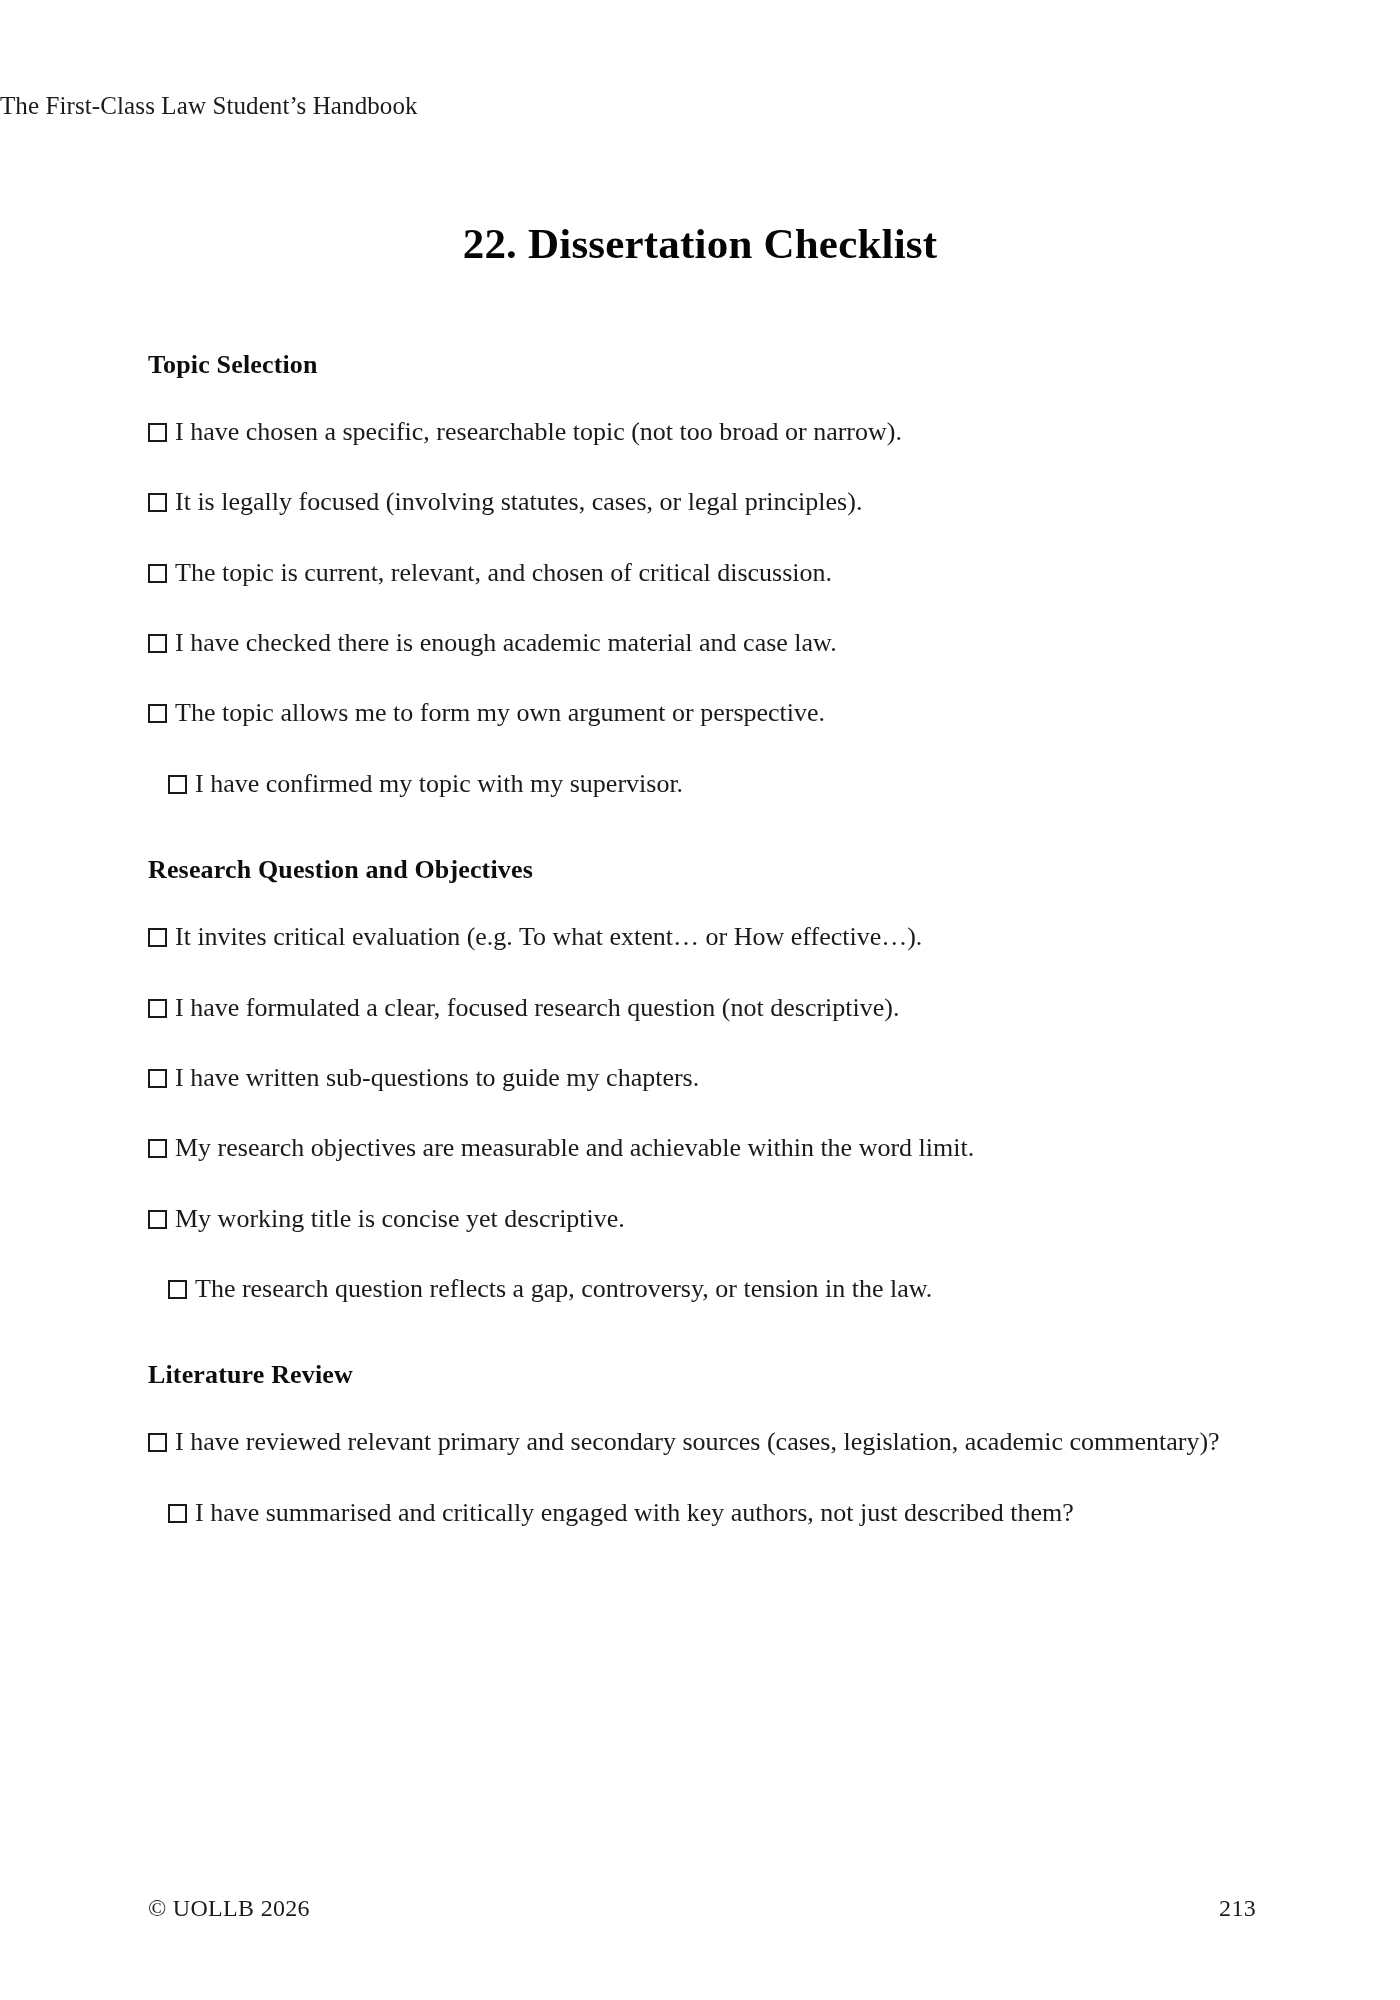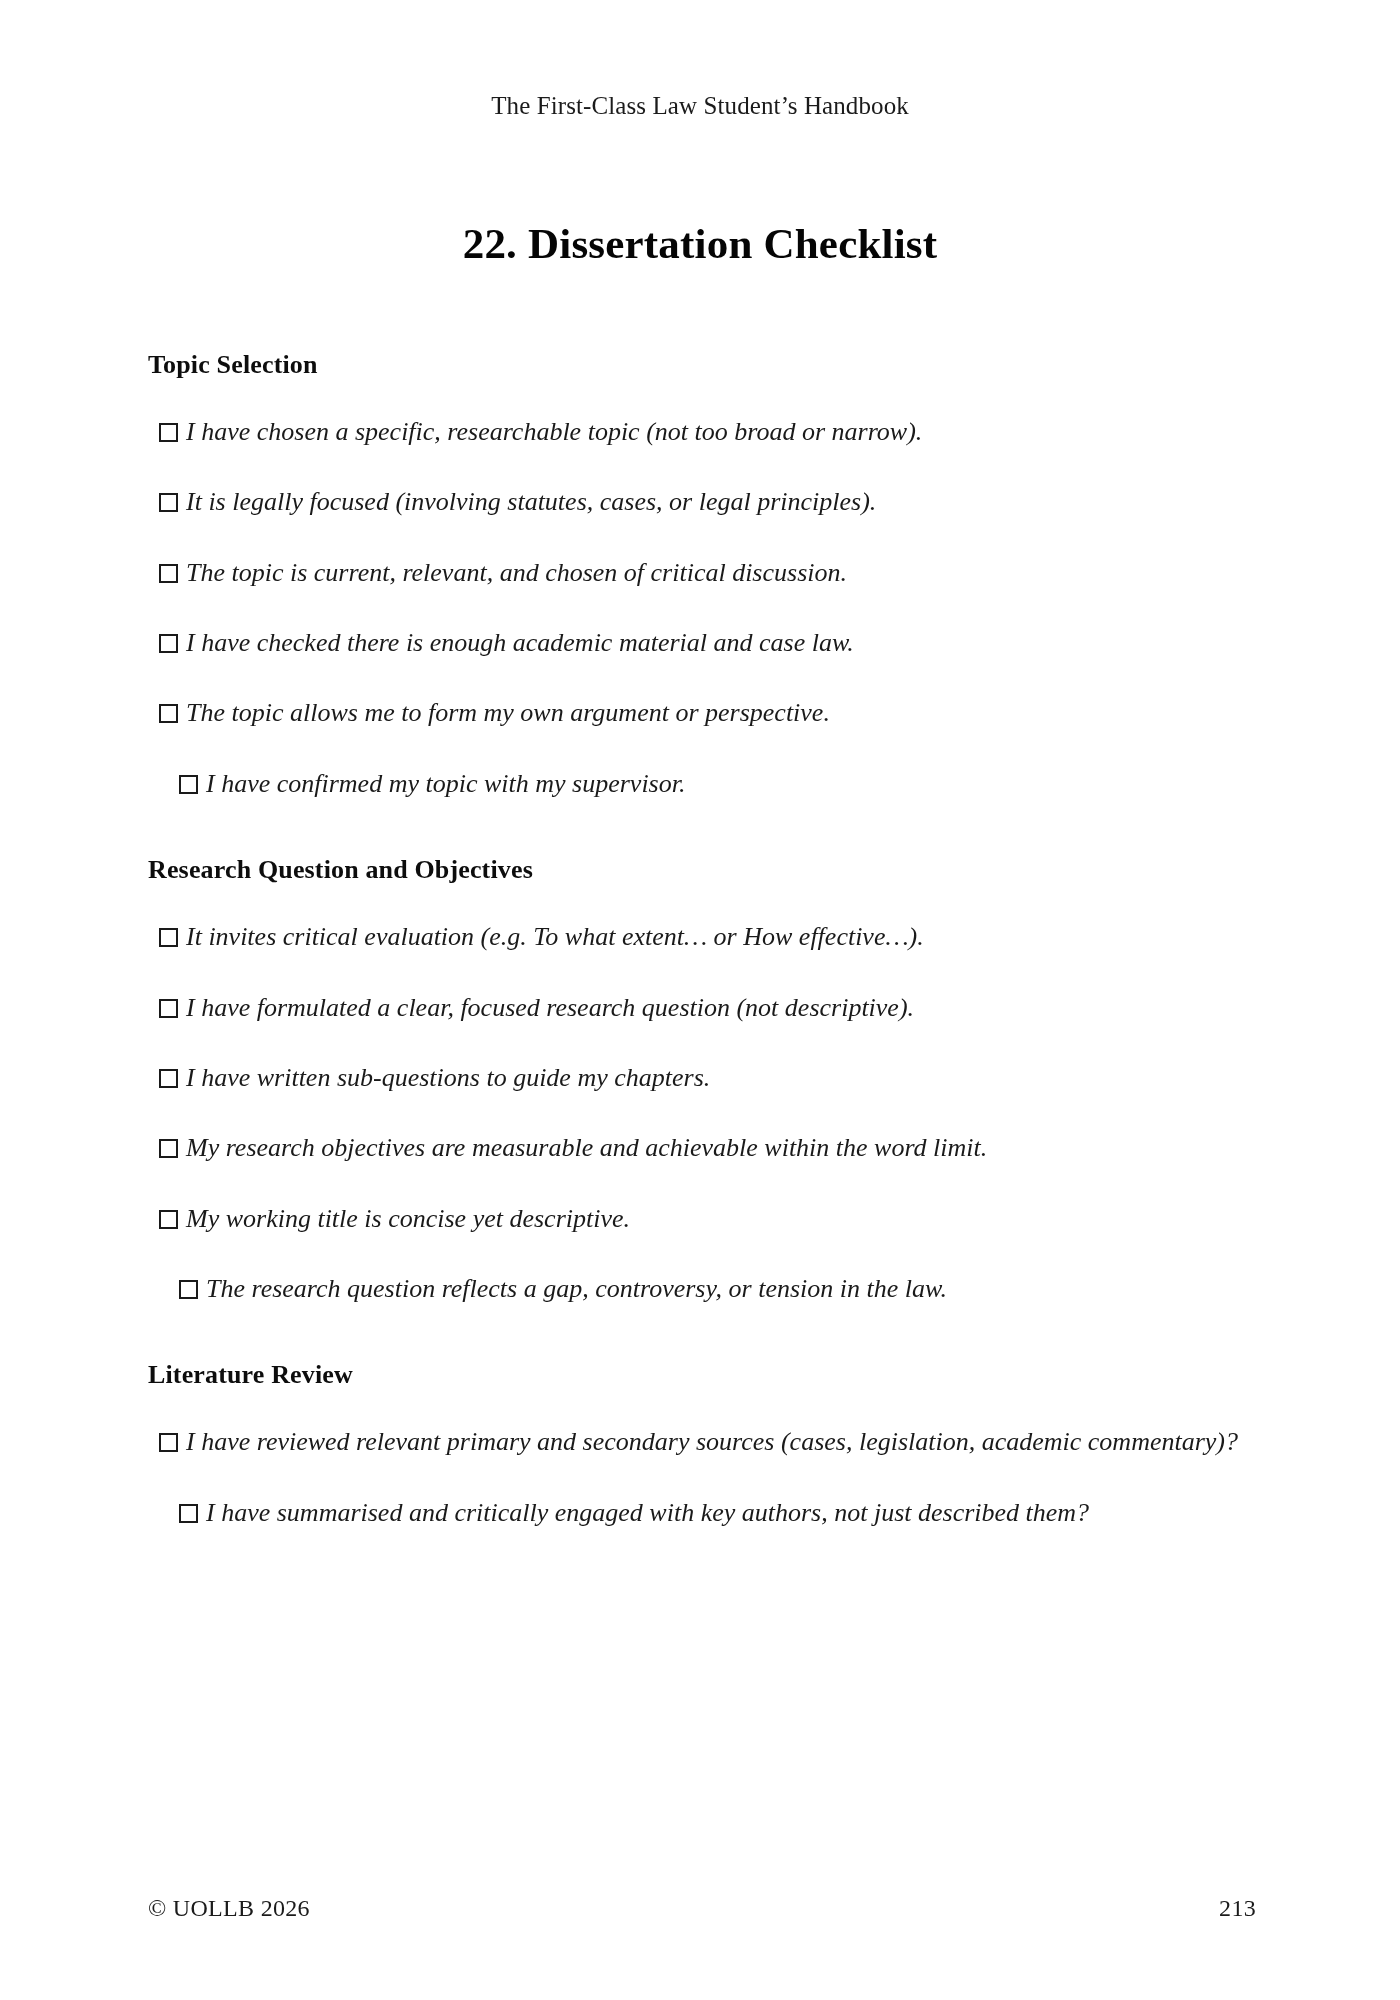--- a/index.html
+++ b/index.html
@@ -19,21 +19,21 @@
     margin: 0 auto;
     background: #ffffff;
     box-sizing: border-box;
     overflow: hidden;
   }
   .running-header {
     position: absolute;
     top: 92px;
     left: 0;
     width: 100%;
-    text-align: center;
+    text-align: left;
     font-size: 25px;
     letter-spacing: 0.1px;
     color: #1b1b1b;
     font-weight: 400;
   }
   .chapter-title {
     position: absolute;
     top: 190px;
     left: 0;
     width: 100%;
@@ -57,23 +57,22 @@
   }
   .section-heading {
     font-size: 26px;
     font-weight: 700;
     color: #0d0d0d;
     margin: 0 0 34px 0;
     letter-spacing: 0.15px;
   }
   .checklist {
     list-style: none;
-    margin: 11px;
+    margin: 0;
     padding: 0;
-    font-style: italic;
   }
   .check-item {
     display: flex;
     align-items: flex-start;
     font-size: 26px;
     line-height: 1.36;
     color: #1a1a1a;
     margin-bottom: 35px;
   }
   .check-item:last-child {

